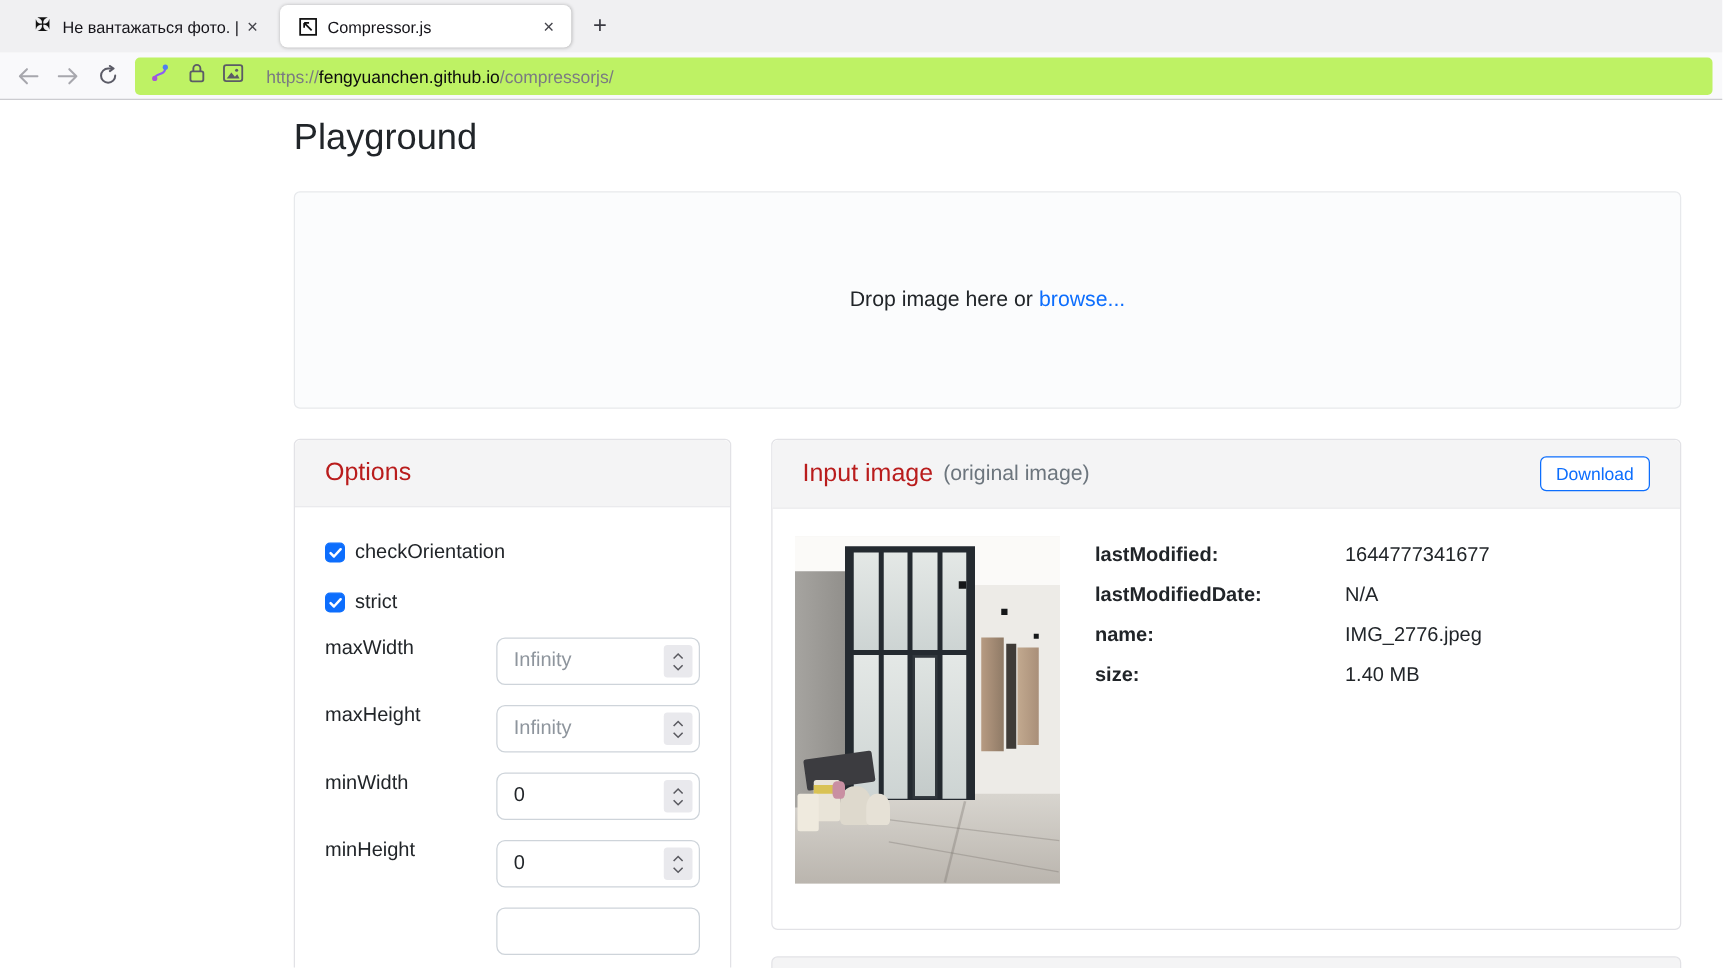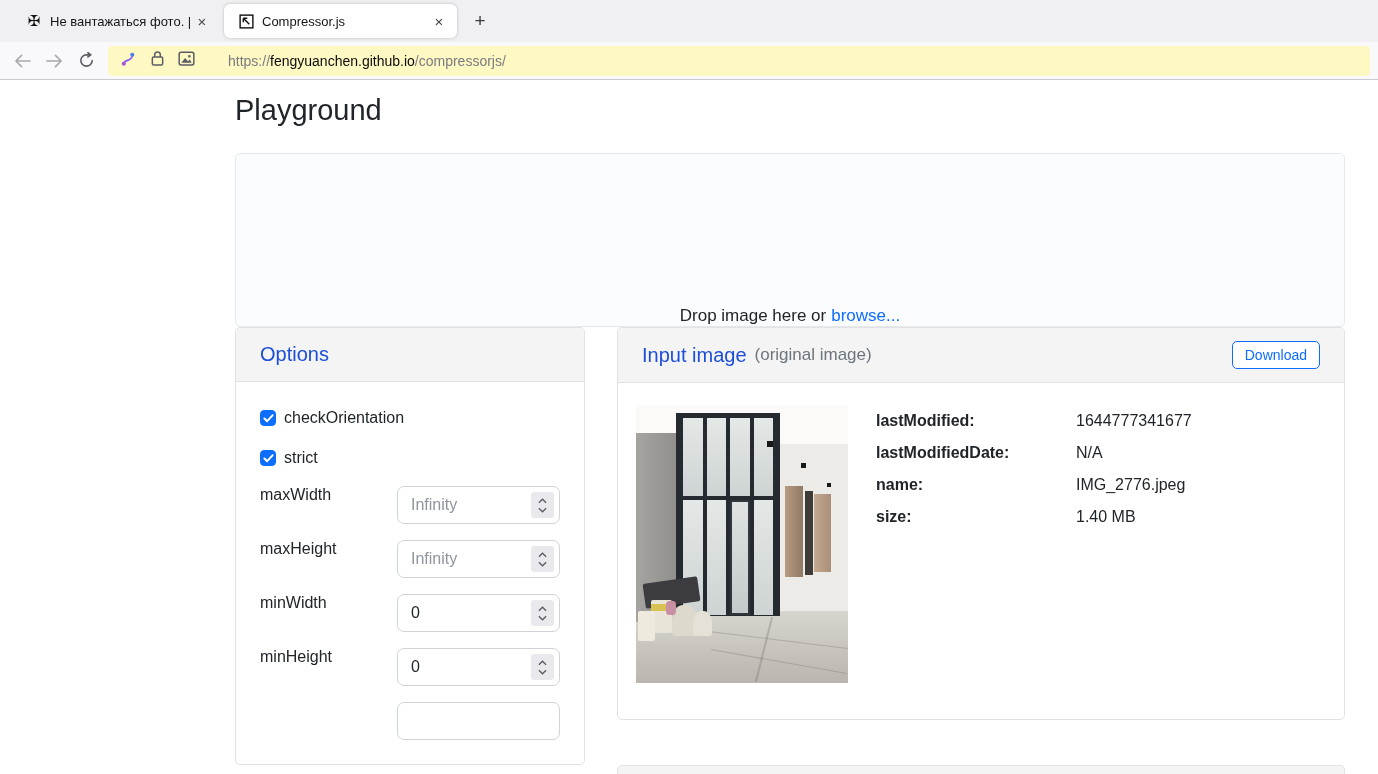--- a/index.html
+++ b/index.html
@@ -18,40 +18,40 @@
   .maltese { font-size:15px; line-height:16px; color:#111; }
   .tab-close { width:20px; height:20px; flex:none; display:flex; align-items:center; justify-content:center;
                font-size:15px; color:#45454c; border-radius:4px; cursor:default; }
   .tab-title { white-space:nowrap; overflow:hidden; }
   .new-tab { width:30px; height:30px; margin-left:8px; display:flex; align-items:center; justify-content:center;
              font-size:19px; color:#3a3a42; border-radius:4px; }
 
   .nav-bar { height:38px; background:#f9f9fb; border-bottom:1px solid #ccccd0;
              display:flex; align-items:center; padding:0 8px 0 6px; }
   .nav-btn { width:32px; height:30px; display:flex; align-items:center; justify-content:center; flex:none; }
-  .url-bar { flex:1; height:30px; background:#fef9c3; border-radius:4px; margin-left:6px;
-             display:flex; align-items:center; padding:0 12px;gap:15px; }
+  .url-bar { flex:1; height:30px; background:#bef264; border-radius:4px; margin-left:6px;
+             display:flex; align-items:center; padding:0 12px; }
   .url-icons { display:flex; align-items:center; gap:13px; }
   .url-text { margin-left:18px; font-size:14px; color:#7a7a82; white-space:nowrap; }
   .url-text b { color:#0c0c0d; font-weight:400; }
 
   
   .content { width:1110px; margin-left:235px; padding-top:14px; }
   h1.page-title { font-size:29px; font-weight:400; color:#212529; margin-bottom:26px; }
 
   .dropzone { height:174px; border:1px solid #e7e9ec; background:#fbfcfd; border-radius:5px;
-              display:flex; align-items:flex-end; justify-content:center; font-size:17px;
-              color:#212529; }
+              display:flex; align-items:center; justify-content:center; font-size:17px;
+              color:#212529; margin-bottom:24px; }
   .dropzone a { color:#0d6efd; text-decoration:none; margin-left:5px; cursor:pointer; }
 
   .cards-row { display:flex; gap:32px; align-items:flex-start; }
   .card { border:1px solid #e2e2e6; border-radius:5px; background:#fff; }
   .card-header { background:#f4f4f5; border-bottom:1px solid #e2e2e6; padding:13px 24px;
                  border-radius:5px 5px 0 0; display:flex; align-items:center; }
-  .card-title { font-size:20px; font-weight:400; line-height:27px; color:#1d4ed8; }
+  .card-title { font-size:20px; font-weight:400; line-height:27px; color:#b91c1c; }
   .card-subtitle { font-size:17px; color:#6c757d; margin-left:8px; }
 
   .options-card { width:350px; flex:none; }
   .options-body { padding:24px; }
   .check-row { display:flex; align-items:center; gap:8px; height:24px; margin-bottom:16px; font-size:16px; }
   .checkbox { width:16px; height:16px; border-radius:4px; border:1px solid #8b939b; background:#fff;
               display:flex; align-items:center; justify-content:center; flex:none; }
   .checkbox.checked { background:#0d6efd; border-color:#0d6efd; }
   .field-row { display:flex; align-items:flex-start; justify-content:space-between; height:38px; margin-top:16px; }
   .field-label { font-size:16px; color:#212529; }

